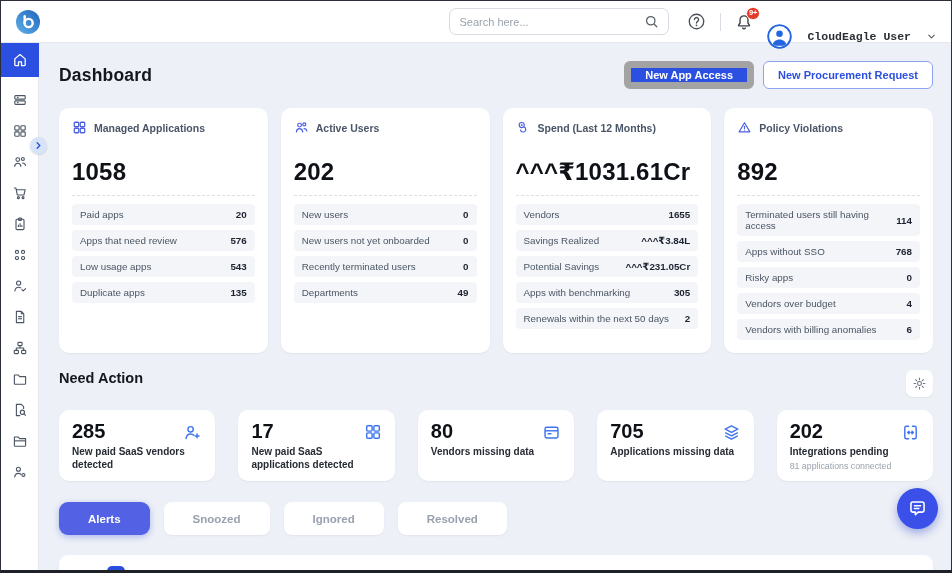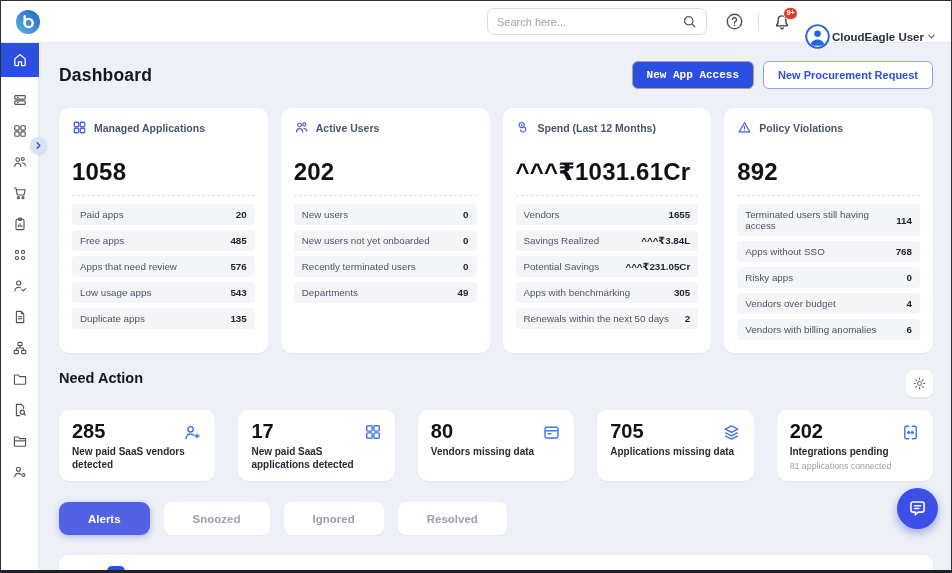--- a/index.html
+++ b/index.html
@@ -16,37 +16,37 @@
   .logo{width:26px;height:26px;}
   .topbar .spacer{flex:1;}
   .searchbox{width:220px;height:27px;border:1px solid #d7dbe2;border-radius:7px;display:flex;align-items:center;padding:0 9px;margin-right:18px;background:#fff;}
   .searchbox input{border:none;outline:none;flex:1;font-size:11px;color:#3a3f46;font-family:inherit;background:transparent;}
   .searchbox input::placeholder{color:#9aa3ad;}
   .iconbtn{background:none;border:none;cursor:pointer;color:#4b5158;display:grid;place-items:center;padding:0;}
   .help{margin-right:14px;}
   .vdiv{width:1px;height:18px;background:#d9dde3;margin-right:14px;}
   .bellwrap{position:relative;margin-right:14px;}
   .badge9{position:absolute;top:-6px;right:-7px;min-width:14px;height:13px;padding:0 2px;background:#e53a2a;border:1px solid #fff;border-radius:8px;color:#fff;font-size:7.5px;font-weight:700;display:grid;place-items:center;line-height:1;}
-  .userchip{display:flex;align-items:center;gap:2px;background:none;border:none;cursor:pointer;font-family:Liberation Sans, sans-serif;margin-top:30px;}
+  .userchip{display:flex;align-items:center;gap:15px;background:none;border:none;cursor:pointer;font-family:Liberation Mono, monospace;margin-top:30px;}
   .avatar{width:25px;height:25px;border-radius:50%;}
   .username{font-size:11.5px;font-weight:600;color:#2a2f36;}
 
   
   .sidebar{position:absolute;top:42px;left:0;bottom:0;width:38px;background:#fff;border-right:1px solid #e5e8ee;display:flex;flex-direction:column;align-items:center;z-index:15;overflow:visible;}
   .side-home{width:38px;height:34px;background:#2b4fe0;display:grid;place-items:center;color:#fff;border:none;cursor:pointer;margin-bottom:15px;}
   .side-item{width:38px;height:16px;display:grid;place-items:center;color:#4b5563;background:none;border:none;cursor:pointer;margin-bottom:15px;flex:0 0 auto;}
   .expander{position:absolute;left:29px;top:94px;width:17px;height:17px;border-radius:50%;background:#d7e4f8;border:none;cursor:pointer;display:grid;place-items:center;color:#2b4fe0;z-index:30;box-shadow:0 1px 2px rgba(20,30,60,.15);}
 
   
   .main{position:absolute;top:42px;left:38px;right:0;bottom:0;padding:18px 18px 0 20px;overflow:hidden;}
   .titlerow{display:flex;align-items:center;margin-bottom:19px;}
   .pagetitle{font-size:17.5px;font-weight:700;color:#14171d;letter-spacing:.2px;}
   .titlerow .spacer{flex:1;}
   .btn{height:28px;border-radius:6px;font-size:11px;font-weight:600;font-family:inherit;cursor:pointer;padding:0 14px;}
-  .btn-primary{background:#2b4fe0;color:#fff;border:1px solid #a3a3a3;margin-right:9px;font-family:Liberation Mono, monospace;}
+  .btn-primary{background:#2b4fe0;color:#fff;border:7px solid #a3a3a3;margin-right:9px;}
   .btn-outline{background:#fff;color:#2b4fe0;border:1px solid #8fa2ef;}
 
   
   .cards{display:flex;gap:13px;margin-bottom:17px;align-items:stretch;}
   .card{flex:1;background:#fff;border-radius:10px;padding:12px 13px 8px;box-shadow:0 1px 2px rgba(16,24,40,.05);}
   .card-head{display:flex;align-items:center;gap:7px;color:#4a5568;font-size:10.5px;font-weight:600;margin-bottom:23px;}
   .card-head .cic{color:#4a5fe0;}
   .card-value{font-size:24px;font-weight:800;color:#0e1116;letter-spacing:.2px;margin-bottom:9px;white-space:nowrap;}
   .dashes{border-top:1.5px dashed #dcdfe6;margin-bottom:8px;}
   .krow{display:flex;justify-content:space-between;align-items:center;background:#f3f5f9;border-radius:4px;padding:5px 8px;margin-bottom:5px;cursor:pointer;}
@@ -309,24 +309,20 @@
           </span>
         <span>Managed Applications</span>
       </div>
       <div class="card-value">1058</div>
       <div class="dashes"></div>
       <div class="krow">
           <span class="kl">Paid apps</span>
           <span class="kv">20</span>
         </div>
       <div class="krow">
-          <span class="kl">Free apps</span>
-          <span class="kv">485</span>
-        </div>
-      <div class="krow">
           <span class="kl">Apps that need review</span>
           <span class="kv">576</span>
         </div>
       <div class="krow">
           <span class="kl">Low usage apps</span>
           <span class="kv">543</span>
         </div>
       <div class="krow">
           <span class="kl">Duplicate apps</span>
           <span class="kv">135</span>

